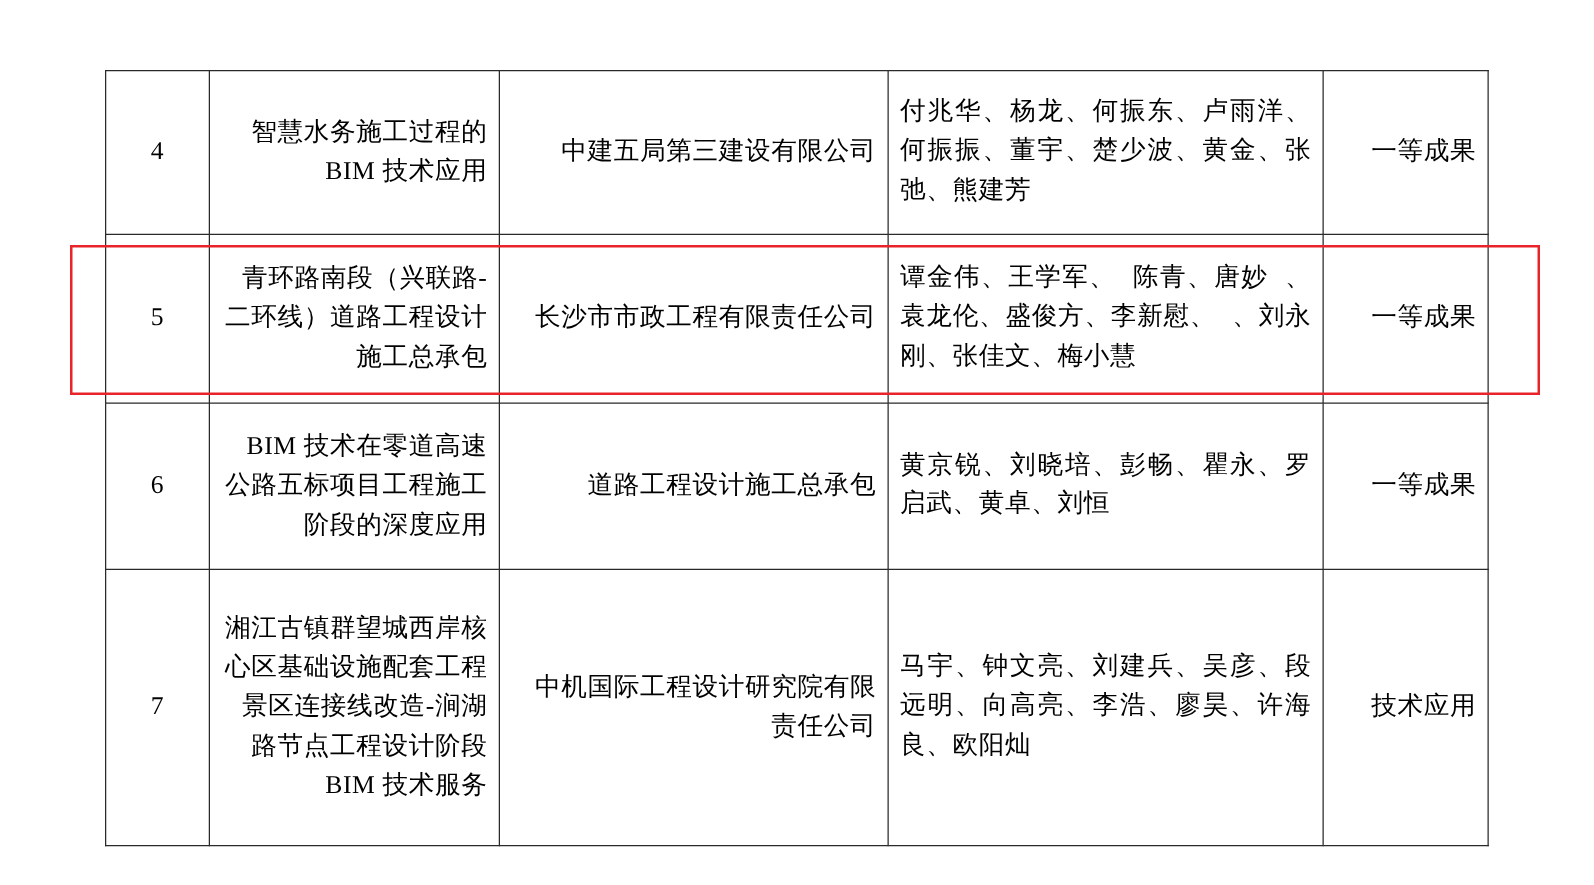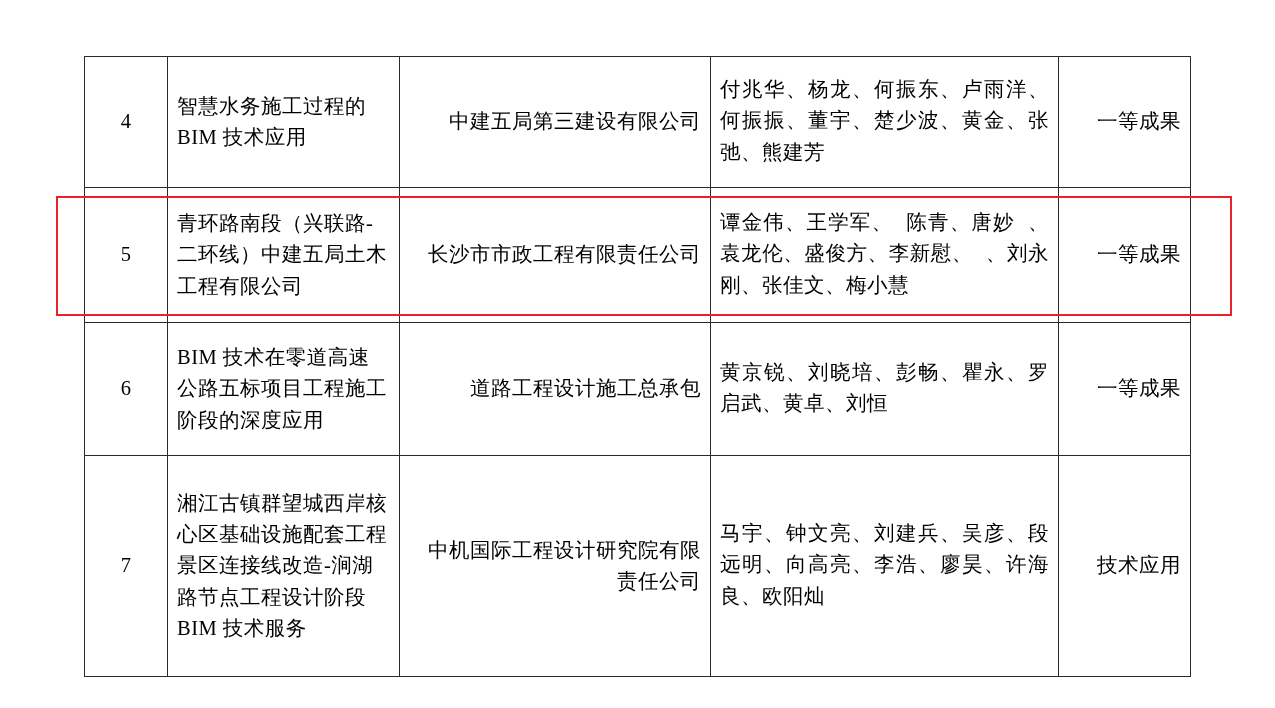--- a/index.html
+++ b/index.html
@@ -45,21 +45,21 @@
   col.c-title { width: 232px; }
   col.c-org   { width: 311px; }
   col.c-people{ width: 348px; }
   col.c-level { width: 132px; }
 
   td.idx {
     text-align: center;
     font-size: 21px;
   }
   td.title {
-    text-align: left;
+    text-align: right;
   }
   td.org {
     text-align: right;
   }
   td.people {
     text-align: justify;
     text-align-last: left;
     text-justify: inter-character;
     font-family: Liberation Mono, monospace;
   }
@@ -100,21 +100,21 @@
       <tbody>
         <tr class="row-4">
           <td class="idx">4</td>
           <td class="title">智慧水务施工过程的 BIM 技术应用</td>
           <td class="org">中建五局第三建设有限公司</td>
           <td class="people">付兆华、杨龙、何振东、卢雨洋、何振振、董宇、楚少波、黄金、张弛、熊建芳</td>
           <td class="level">一等成果</td>
         </tr>
         <tr class="row-5">
           <td class="idx">5</td>
-          <td class="title">青环路南段（兴联路-二环线）中建五局土木工程有限公司</td>
+          <td class="title">青环路南段（兴联路-二环线）道路工程设计施工总承包</td>
           <td class="org">长沙市市政工程有限责任公司</td>
           <td class="people">谭金伟、王学军、 陈青、唐妙 、袁龙伦、盛俊方、李新慰、 、刘永刚、张佳文、梅小慧</td>
           <td class="level">一等成果</td>
         </tr>
         <tr class="row-6">
           <td class="idx">6</td>
           <td class="title">BIM 技术在零道高速公路五标项目工程施工阶段的深度应用</td>
           <td class="org">道路工程设计施工总承包</td>
           <td class="people">黄京锐、刘晓培、彭畅、瞿永、罗启武、黄卓、刘恒</td>
           <td class="level">一等成果</td>

